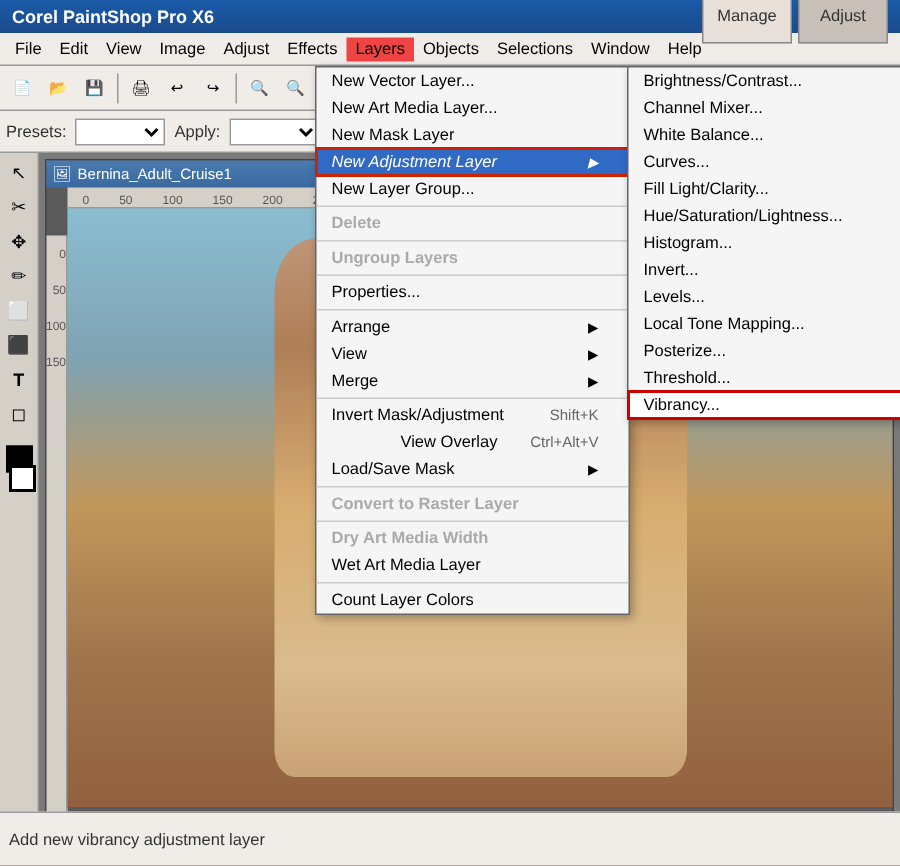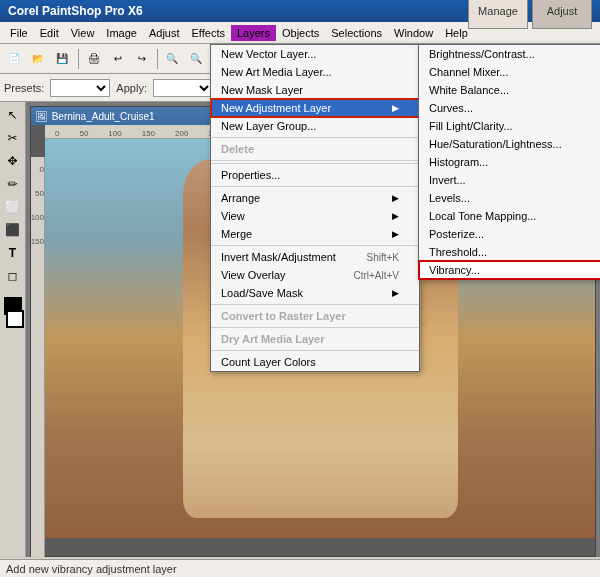--- a/index.html
+++ b/index.html
@@ -30,21 +30,21 @@
     .menu-item {
       padding: 2px 6px;
       cursor: pointer;
       white-space: nowrap;
     }
     .menu-item:hover, .menu-item.active {
       background: #316ac5;
       color: white;
     }
     .menu-item.active {
-      background: #a21caf;
+      background: #ef4444;
       color: black;
     }
 
     
     .toolbar {
       background: #f0ede8;
       height: 30px;
       border-bottom: 1px solid #999;
       display: flex;
       align-items: center;
@@ -186,21 +186,21 @@
       top: 18px;
       bottom: 0;
     }
 
     
     .status-bar {
       position: absolute;
       bottom: 0;
       left: 0;
       right: 0;
-      height: 18px;
+      height: 36px;
       background: #f0ede8;
       border-top: 1px solid #999;
       display: flex;
       align-items: center;
       padding: 0 6px;
       font-size: 11px;
       color: #333;
     }
 
     
@@ -220,20 +220,21 @@
       cursor: pointer;
       position: relative;
       display: flex;
       align-items: center;
       justify-content: space-between;
       white-space: nowrap;
     }
     .dropdown-item.highlighted {
       background: #316ac5;
       color: white;
+      font-style: italic;
     }
     .dropdown-item.disabled { color: #aaa; cursor: default; font-weight: bold; }
     .dropdown-sep {
       height: 1px;
       background: #ccc;
       margin: 2px 0;
     }
     .submenu-arrow { font-size: 9px; margin-left: auto; }
     .shortcut-text { font-size: 10px; color: #666; margin-left: auto; }
 
@@ -404,20 +405,23 @@
     <span class="submenu-arrow">▶</span>
   </div>
   <div class="dropdown-item">
     <span>New Layer Group...</span>
   </div>
   <div class="dropdown-sep"></div>
   <div class="dropdown-item disabled">
     <span>Delete</span>
   </div>
   <div class="dropdown-sep"></div>
+  <div class="dropdown-item disabled">
+    <span>Ungroup Layers</span>
+  </div>
   <div class="dropdown-sep"></div>
   <div class="dropdown-item">
     <span>Properties...</span>
   </div>
   <div class="dropdown-sep"></div>
   <div class="dropdown-item">
     <span>Arrange</span>
     <span class="submenu-arrow">▶</span>
   </div>
   <div class="dropdown-item">
@@ -426,35 +430,38 @@
   </div>
   <div class="dropdown-item">
     <span>Merge</span>
     <span class="submenu-arrow">▶</span>
   </div>
   <div class="dropdown-sep"></div>
   <div class="dropdown-item" style="display:flex; justify-content:space-between;">
     <span>Invert Mask/Adjustment</span>
     <span class="shortcut-text">Shift+K</span>
   </div>
-  <div class="dropdown-item" style="display:flex; justify-content:flex-end;">
+  <div class="dropdown-item" style="display:flex; justify-content:flex-end;margin-left:46px;">
     <span>View Overlay</span>
     <span class="shortcut-text">Ctrl+Alt+V</span>
   </div>
   <div class="dropdown-item">
     <span>Load/Save Mask</span>
     <span class="submenu-arrow">▶</span>
   </div>
   <div class="dropdown-sep"></div>
   <div class="dropdown-item disabled">
     <span>Convert to Raster Layer</span>
   </div>
   <div class="dropdown-sep"></div>
   <div class="dropdown-item disabled">
-    <span>Dry Art Media Layer</span>
+    <span>Dry Art Media Width</span>
+  </div>
+  <div class="dropdown-item">
+    <span>Wet Art Media Layer</span>
   </div>
   <div class="dropdown-sep"></div>
   <div class="dropdown-item">
     <span>Count Layer Colors</span>
   </div>
 </div>
 
 <div class="adjustment-submenu">
   <div class="adj-item">Brightness/Contrast...</div>
   <div class="adj-item">Channel Mixer...</div>

